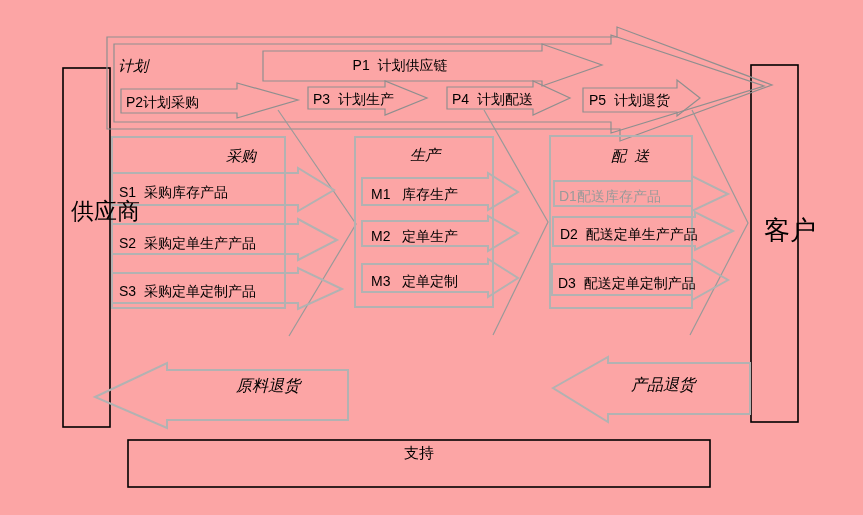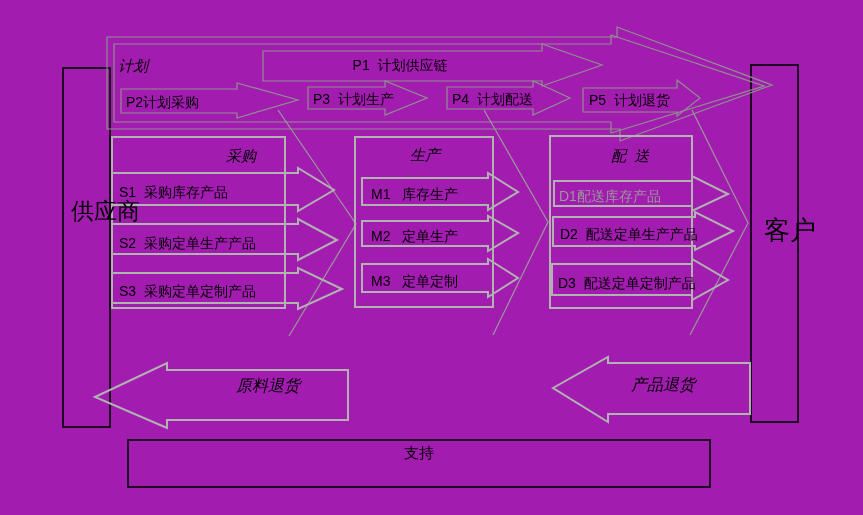--- a/index.html
+++ b/index.html
@@ -4,21 +4,21 @@
 <style>
   html, body {
     margin: 0;
     padding: 0;
     background: #ffffff;
   }
   #stage {
     position: relative;
     width: 863px;
     height: 515px;
-    background: #a21caf;
+    background: #fca5a5;
     font-family: "Liberation Sans", sans-serif;
     overflow: hidden;
   }
   svg { display: block; }
   svg text { white-space: pre; }
 
   
   .ln-black  { fill: none; stroke: #000000; stroke-width: 1.6; }
   .ln-gray   { fill: none; stroke: #8f8f8f; stroke-width: 1.2; }
   .ln-light  { fill: none; stroke: #b2b2b2; stroke-width: 2;   }

